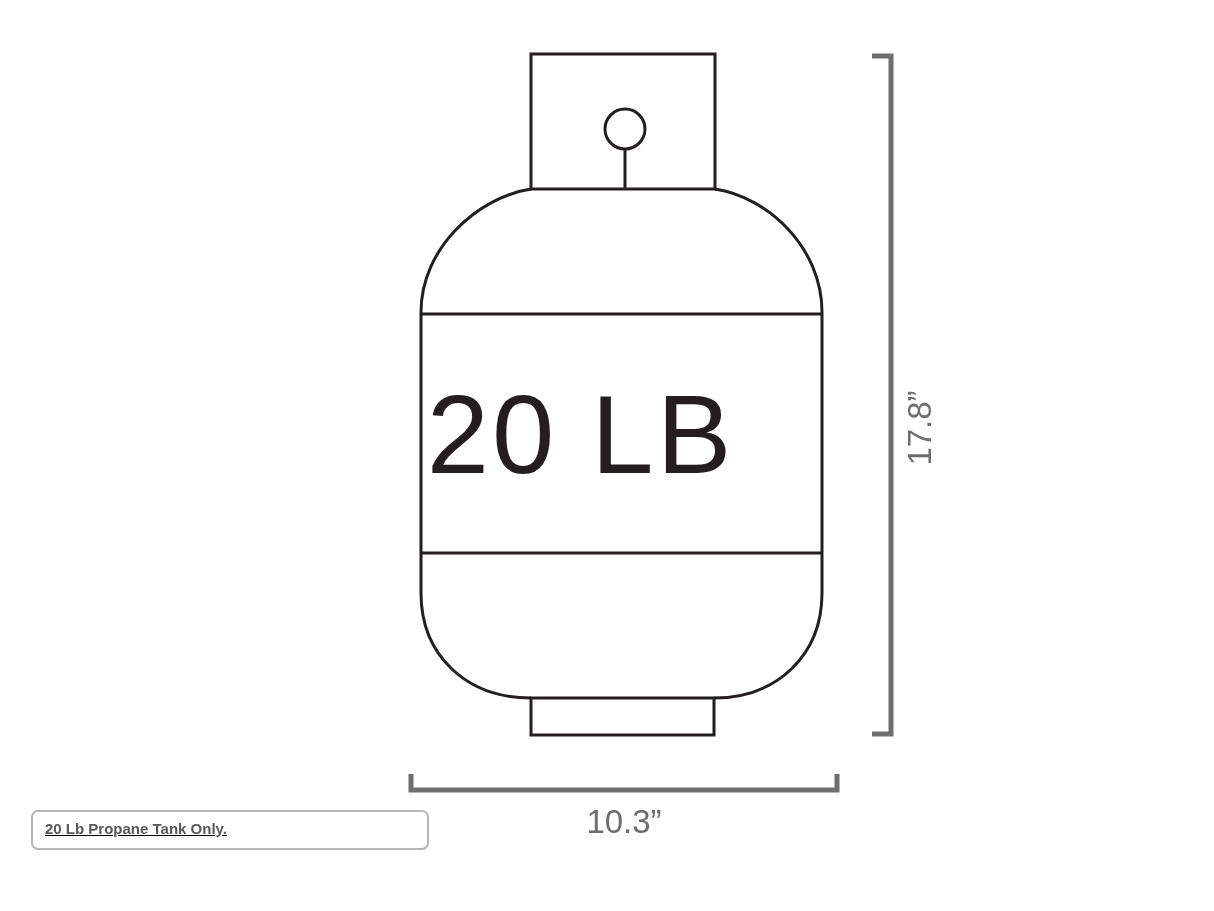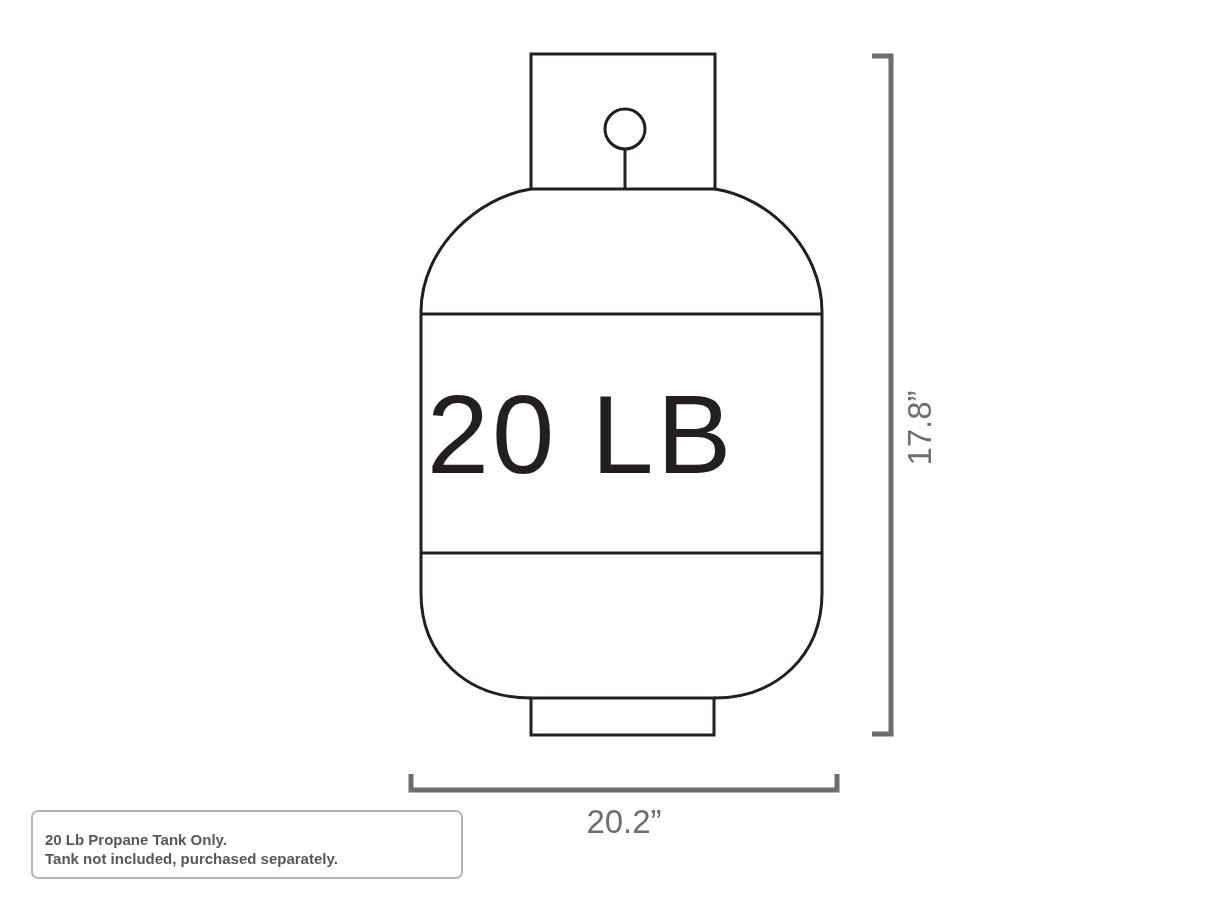--- a/index.html
+++ b/index.html
@@ -66,26 +66,27 @@
   }
   #width-dim-label {
     left: 624px;
     top: 822px;
     transform: translate(-50%, -50%);
   }
   .note-box {
     position: absolute;
     left: 31px;
     top: 810px;
-    width: 432px;
+    width: 398px;
     box-sizing: border-box;
     border: 2px solid var(--note-border-color);
     border-radius: 7px;
-    padding: 19px 12px 9px 12px;
+    padding: 8px 12px 9px 12px;
     background: var(--background);
+    text-decoration: underline;
   }
   .note-line {
     display: block;
     color: var(--note-text-color);
     font-size: 15px;
     line-height: 18.5px;
     font-weight: 700;
     white-space: nowrap;
   }
 </style>
@@ -114,20 +115,19 @@
 
     <path d="M 872 56 L 891 56 L 891 734 L 872 734" class="dim-stroke"></path>
 
     <path d="M 411 774 L 411 790 L 837 790 L 837 774" class="dim-stroke"></path>
   </svg>
 
   <div class="tank-label">20 LB</div>
 
   <div id="height-dim-label" class="dim-text">17.8”</div>
 
-  <div id="width-dim-label" class="dim-text">20.2”</div>
+  <div id="width-dim-label" class="dim-text">10.3”</div>
 
   <div class="note-box">
     <span class="note-line">20 Lb Propane Tank Only.</span>
-    <span class="note-line">Tank not included, purchased separately.</span>
   </div>
 
 </div>
 
 </body></html>

